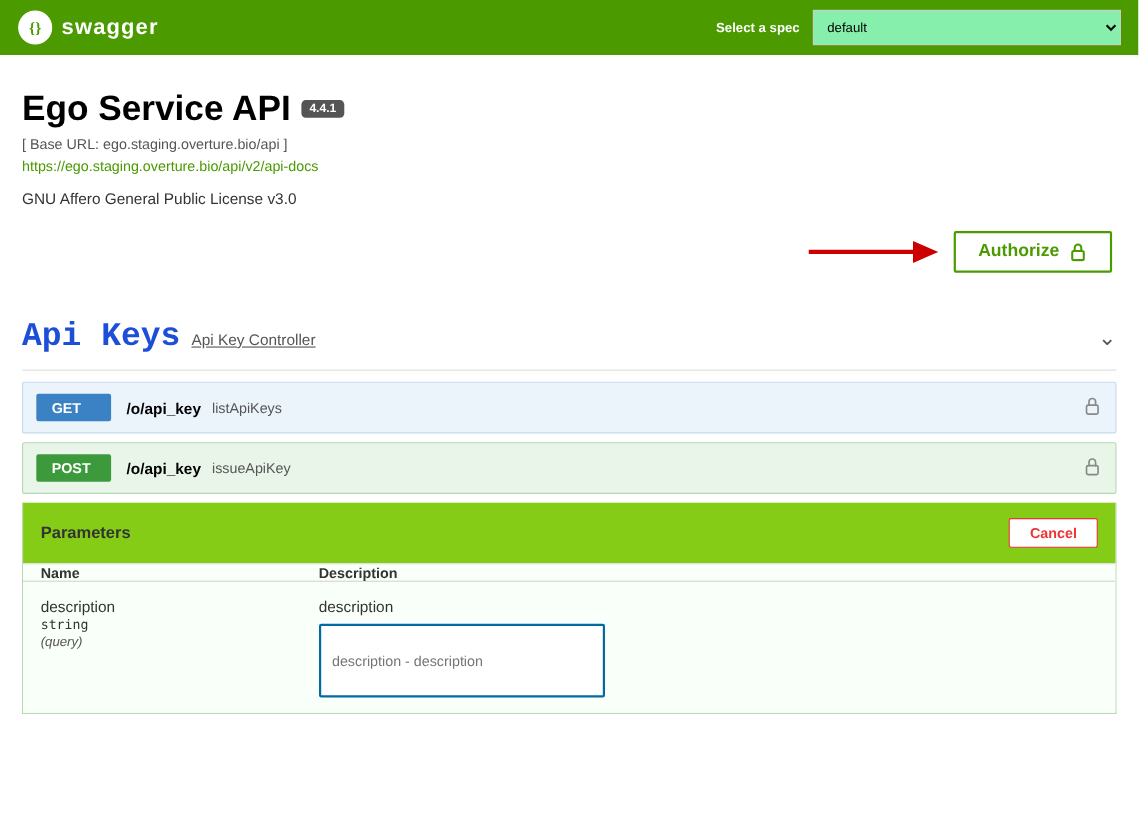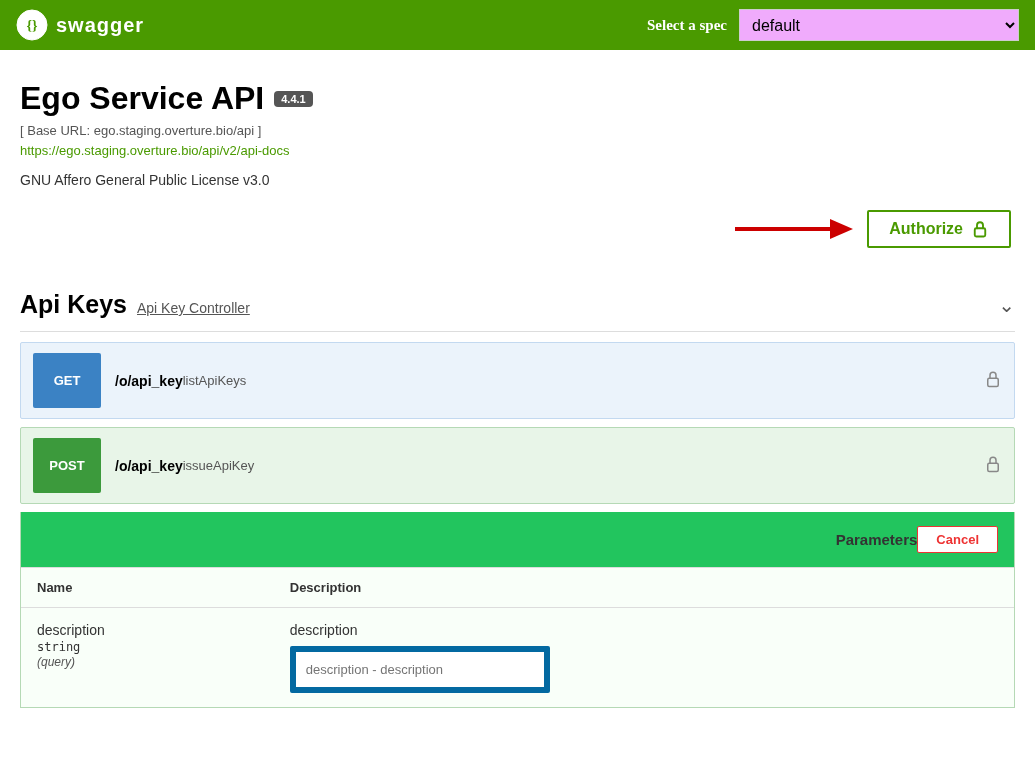--- a/index.html
+++ b/index.html
@@ -25,31 +25,30 @@
     }
     .logo-text {
       color: #fff;
       font-size: 20px;
       font-weight: bold;
       letter-spacing: 1px;
     }
     .header-spacer { flex: 1; }
     .select-spec-label {
       color: #fff;
-      font-size: 15px;
-      font-weight: bold;
-      font-family: Liberation Serif, serif;
+      font-size: 12px;
+      font-weight: bold;
     }
     .spec-select {
       height: 32px;
       width: 280px;
       border: 1px solid #ccc;
       padding: 0 8px;
-      font-size: 16px;
-      background: #f0abfc;
+      font-size: 12px;
+      background: #86efac;
       cursor: pointer;
     }
 
     
     .main {
       padding: 30px 20px 20px 20px;
       max-width: 1035px;
     }
 
     
@@ -127,23 +126,24 @@
       padding: 12px 0;
       border-bottom: 1px solid #ddd;
       margin-bottom: 10px;
     }
     .section-title-row {
       display: flex;
       align-items: baseline;
       gap: 10px;
     }
     .section-title {
-      font-size: 25px;
-      font-weight: bold;
-      color: #000000;
+      font-size: 30px;
+      font-weight: bold;
+      color: #1d4ed8;
+      font-family: Liberation Mono, monospace;
     }
     .section-subtitle {
       font-size: 14px;
       color: #555;
       text-decoration: underline;
     }
     .chevron-down {
       font-size: 20px;
       color: #555;
       cursor: pointer;
@@ -165,57 +165,57 @@
       border-color: #c3d9f0;
     }
     .endpoint-row.post {
       background: #e8f5e8;
       border-color: #b5d9b5;
     }
     .method-badge {
       font-size: 13px;
       font-weight: bold;
       color: #fff;
-      padding: 20px 14px;
+      padding: 5px 14px;
       border-radius: 2px;
       min-width: 68px;
-      text-align: center;
       flex-shrink: 0;
     }
     .method-badge.get { background: #3b82c4; }
     .method-badge.post { background: #3c9a3c; }
     .endpoint-path {
       font-size: 14px;
       font-weight: bold;
       color: #000000;
       margin-left: 14px;
     }
     .endpoint-name {
       font-size: 13px;
       color: #555;
+      margin-left: 10px;
       text-align: center;
     }
     .endpoint-lock {
       margin-left: auto;
       color: #888;
     }
 
     
     .post-expanded {
       border: 1px solid #b5d9b5;
       border-top: none;
       background: #f6fff6;
       margin-bottom: 10px;
     }
     .params-header {
       display: flex;
       align-items: center;
-      justify-content: flex-end;
+      justify-content: space-between;
       padding: 14px 16px;
-      background: #22c55e;
+      background: #84cc16;
     }
     .params-title {
       font-size: 15px;
       font-weight: bold;
       color: #333;
     }
     .cancel-btn {
       border: 1px solid #e33;
       background: #fff;
       color: #e33;
@@ -225,21 +225,21 @@
       cursor: pointer;
       border-radius: 2px;
     }
     .params-table {
       width: 100%;
       border-collapse: collapse;
       background: #f9fff9;
     }
     .params-table th {
       text-align: left;
-      padding: 12px 16px;
+      padding: 0 16px;
       font-size: 13px;
       font-weight: bold;
       color: #333;
       border-top: 1px solid #ddd;
       border-bottom: 1px solid #ddd;
     }
     .params-table td {
       padding: 14px 16px;
       vertical-align: top;
       font-size: 13px;
@@ -262,22 +262,22 @@
       font-size: 12px;
       color: #555;
     }
     .param-desc {
       font-size: 14px;
       color: #333;
       margin-bottom: 8px;
     }
     .param-input {
       width: 260px;
-      padding: 10px 10px;
-      border: 6px solid #0369a1;
+      padding: 24px 10px;
+      border: 2px solid #0369a1;
       border-radius: 2px;
       font-size: 13px;
       color: #555;
     }
 
     
     .red-arrow {
       display: inline-block;
       margin-right: 12px;
     }

